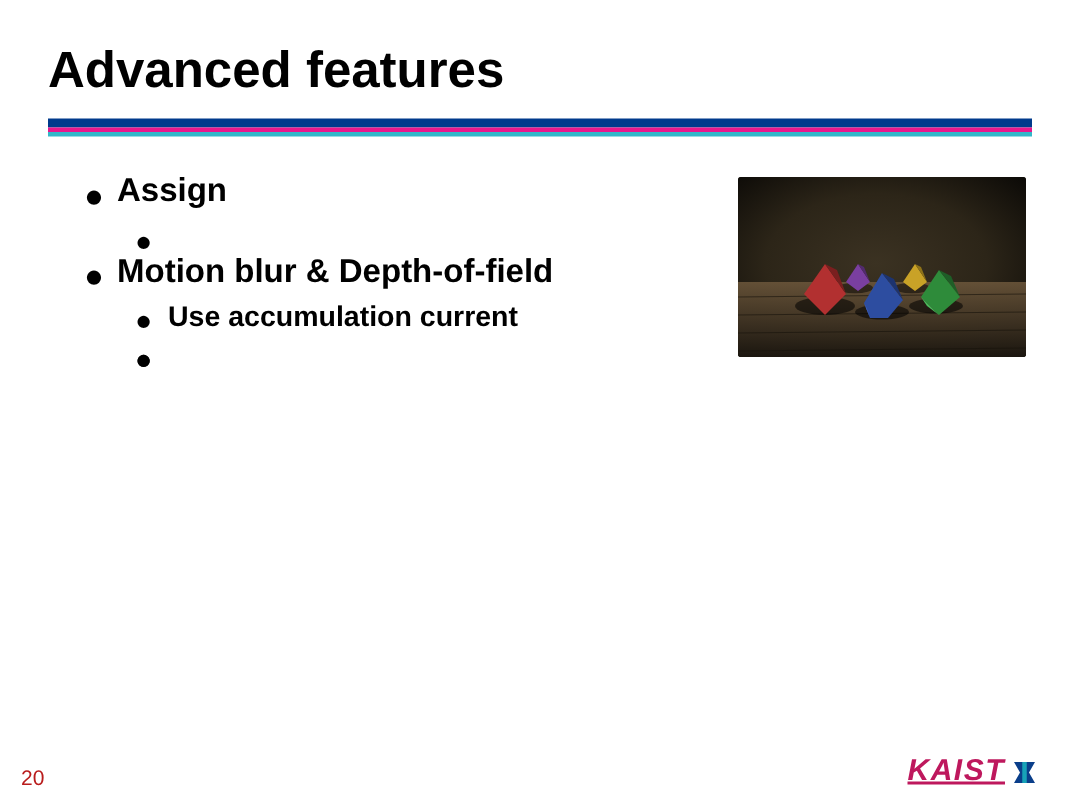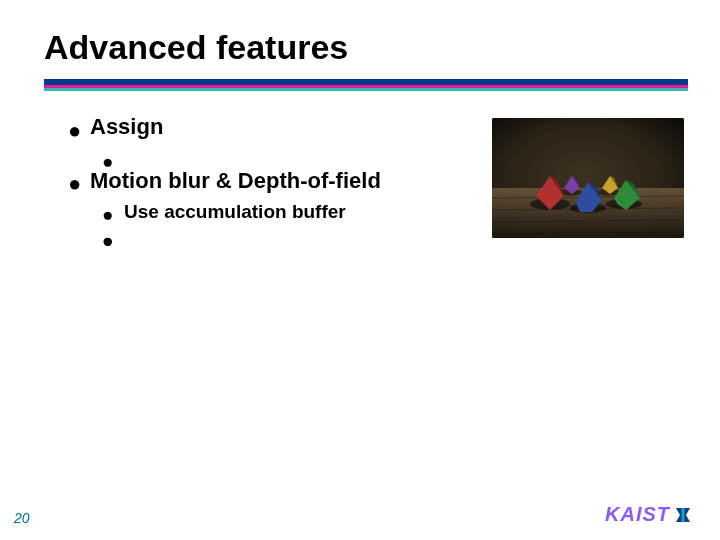--- a/index.html
+++ b/index.html
@@ -1,33 +1,33 @@
 <!DOCTYPE html>
 <html><head>
 <meta charset="utf-8">
 <style>
   * { margin: 0; padding: 0; box-sizing: border-box; }
   html, body { width: 720px; height: 540px; background: #fff; font-family: Arial, Helvetica, sans-serif; color: #000; overflow: hidden; }
-  .slide { position: relative; width: 720px; height: 540px; padding-left: 12px; }
+  .slide { position: relative; width: 720px; height: 540px; }
   .title { font-size: 34px; font-weight: bold; padding: 28px 0 6px 32px; }
   .rule { margin: 6px 32px 0 32px; }
   .rule .bar1 { height: 6px; background: #003a8c; }
   .rule .bar2 { height: 3px; background: #e9188c; }
   .rule .bar3 { height: 3px; background: #33b8c9; }
   .content { padding: 14px 40px 0 56px; font-size: 20px; line-height: 1.25; }
   .b1 { font-weight: bold; font-size: 22px; margin: 8px 0 6px 0; position: relative; padding-left: 22px; }
   .b1 .dot, .b2 .dot { position: absolute; left: 0; top: 0.18em; }
   .b2 { font-weight: bold; font-size: 19px; margin: 2px 0 2px 34px; position: relative; padding-left: 22px; max-width: 540px; }
   .sect2 { margin-top: 26px; }
   .sect2 .b2 { max-width: 600px; }
   .illus { position: absolute; right: 36px; top: 118px; width: 192px; height: 120px; border-radius: 2px; overflow: hidden; background: #2a2418; }
   .illus svg { display: block; width: 192px; height: 120px; }
-  .pagenum { position: absolute; left: 14px; bottom: 14px; font-size: 14px; color: #0369a1; font-style: italic; }
+  .pagenum { position: absolute; left: 14px; bottom: 14px; font-size: 14px; color: #b91c1c; }
   .logo { position: absolute; right: 28px; bottom: 14px; display: flex; align-items: center; gap: 4px; }
-  .logo-text { font-family: Arial, sans-serif; font-weight: 800; font-size: 20px; letter-spacing: 1px; color: #8b5cf6; font-style: italic; }
+  .logo-text { font-family: Arial, sans-serif; font-weight: 800; font-size: 20px; letter-spacing: 1px; color: #be185d; font-style: italic; text-decoration: underline; }
   .logo-mark { width: 18px; height: 18px; }
 </style>
 </head>
 <body>
 
 <div class="slide">
 
   <div class="title">Advanced features</div>
 
   <div class="rule">
@@ -48,21 +48,21 @@
       </div>
     </div>
 
     <div class="sect2">
       <div class="b1">
         <span class="dot">●</span>
         <span>Motion blur &amp; Depth-of-field</span>
       </div>
       <div class="b2">
         <span class="dot">●</span>
-        <span>Use accumulation buffer</span>
+        <span>Use accumulation current</span>
       </div>
       <div class="b2">
         <span class="dot">●</span>
       </div>
       <div class="b2">
         <span class="dot">●</span>
       </div>
     </div>
 
   </div>

